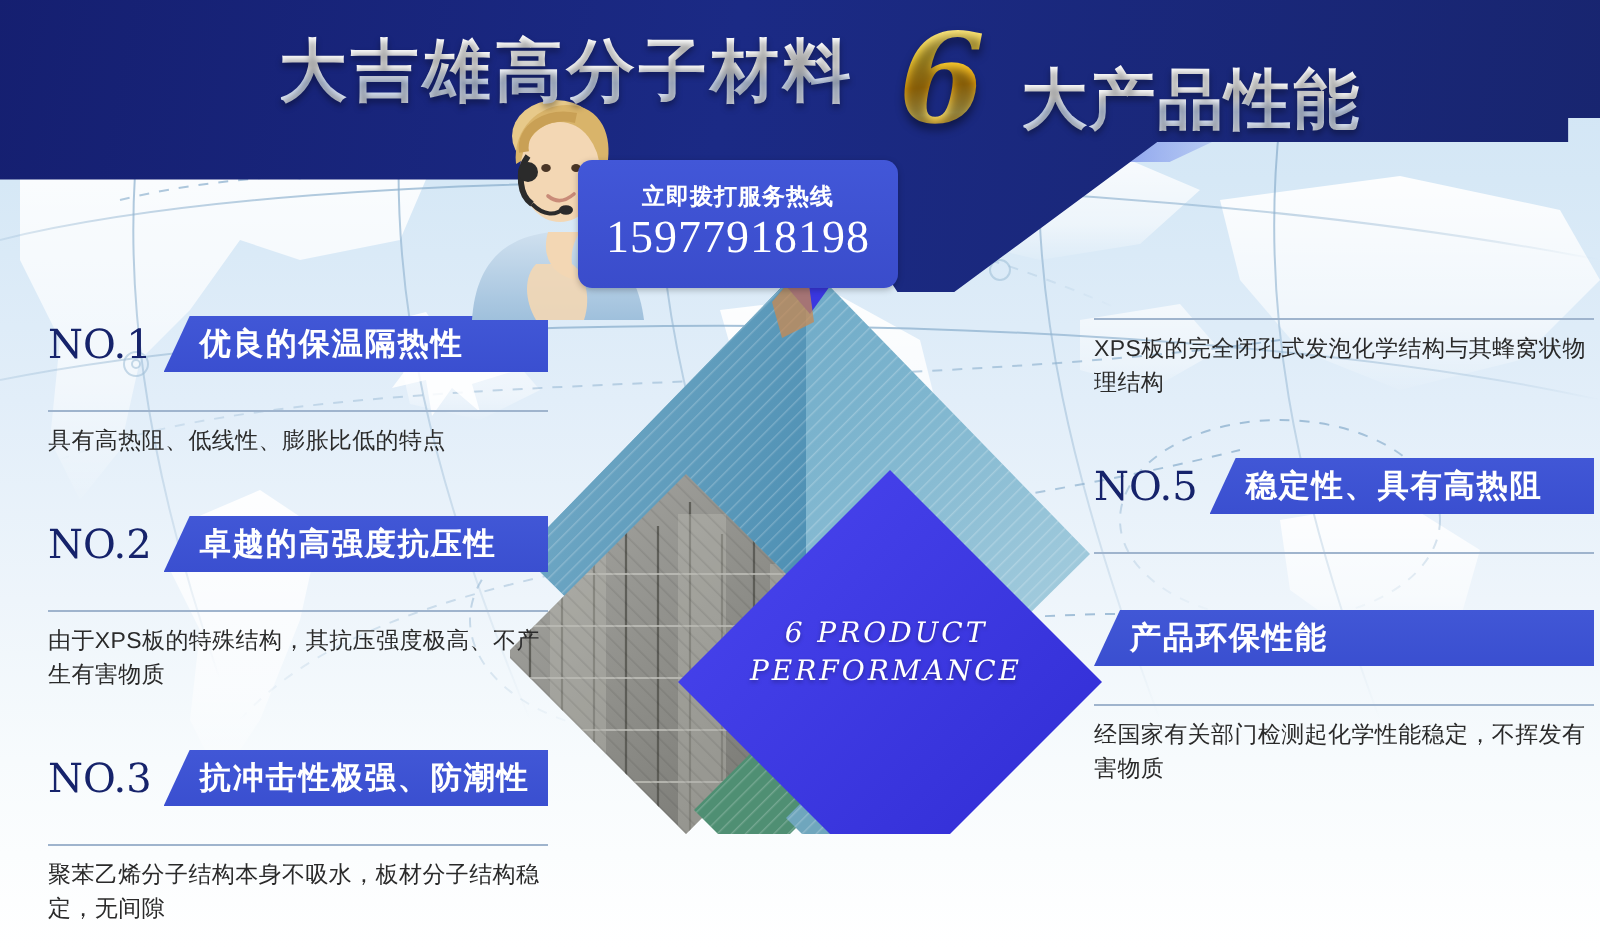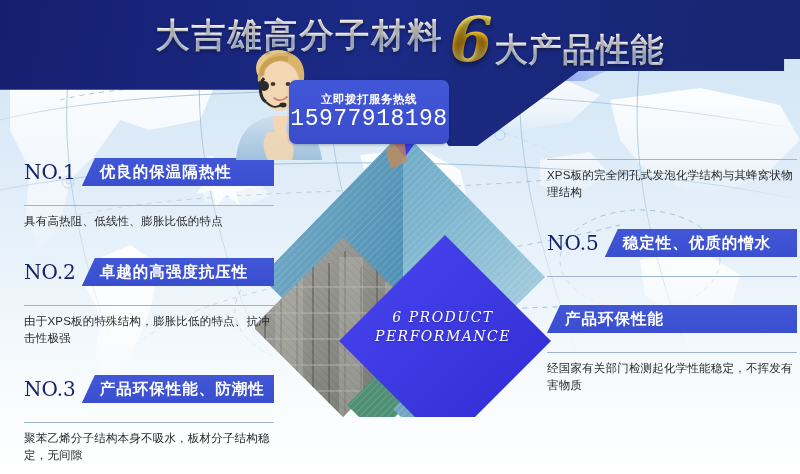--- a/index.html
+++ b/index.html
@@ -47,21 +47,21 @@
     width: 460px; height: 26px;
     background: linear-gradient(90deg, rgba(70,95,215,0) 0%, #4a63de 30%, #5b74e8 70%, rgba(90,115,230,0) 100%);
     z-index: 2;
     clip-path: polygon(6% 0%, 100% 0%, 88% 100%, 0% 100%);
   }
 
   .title-wrap {
     position: absolute; left: 0; top: 8px; width: 800px;
     text-align: center; z-index: 6;
     display: flex; align-items: center; justify-content: center;
-    gap: 0px; padding-left: 20px;
+    gap: 16px; padding-left: 20px;
   }
   .title-main {
     font-family: "DejaVu Serif", "Liberation Serif", serif;
     font-weight: bold;
     font-size: 34px;
     letter-spacing: 2px;
     background: linear-gradient(180deg, #ffffff 0%, #ffffff 45%, #c9d8f2 62%, #ffffff 100%);
     -webkit-background-clip: text; background-clip: text;
     -webkit-text-fill-color: transparent; color: #fff;
     text-shadow: 0 2px 3px rgba(0,0,0,0.35);
@@ -101,21 +101,21 @@
     z-index: 6;
     display: flex; flex-direction: column;
     align-items: center; justify-content: center;
     box-shadow: 0 1px 3px rgba(0,0,0,0.25);
   }
   .hotline-label {
     font-size: 11.5px; color: #ffffff; font-weight: bold;
     letter-spacing: 0.5px; line-height: 14px;
   }
   .hotline-number {
-    font-family: Liberation Mono, monospace;
+    font-family: Liberation Serif, serif;
     font-size: 23px; color: #ffffff; line-height: 26px;
     letter-spacing: 0.5px;
   }
 
   
   .features-left  { position: absolute; left: 24px;  top: 158px; width: 250px; z-index: 4; }
   .features-right { position: absolute; left: 547px; top: 158px; width: 250px; z-index: 4; }
 
   .feature { margin-bottom: 28px; }
   .feature-head { position: relative; height: 46px; display: flex; align-items: flex-start; }
@@ -376,48 +376,48 @@
     </div>
 
     <div class="feature">
       <div class="feature-head">
         <span class="feature-no">NO.2</span>
         <span class="feature-title">
           <span>卓越的高强度抗压性</span>
         </span>
       </div>
       <div class="feature-underline"></div>
-      <div class="feature-desc">由于XPS板的特殊结构，膨胀比低的特点、抗冲击性极强</div>
+      <div class="feature-desc">由于XPS板的特殊结构，其抗压强度极高、不产生有害物质</div>
     </div>
 
     <div class="feature">
       <div class="feature-head">
         <span class="feature-no">NO.3</span>
         <span class="feature-title">
-          <span>产品环保性能、防潮性</span>
+          <span>抗冲击性极强、防潮性</span>
         </span>
       </div>
       <div class="feature-underline"></div>
       <div class="feature-desc">聚苯乙烯分子结构本身不吸水，板材分子结构稳定，无间隙</div>
     </div>
 
   </div>
 
   <div class="features-right">
 
     <div class="feature">
       <div class="feature-underline"></div>
       <div class="feature-desc">XPS板的完全闭孔式发泡化学结构与其蜂窝状物理结构</div>
     </div>
 
     <div class="feature">
       <div class="feature-head">
         <span class="feature-no">NO.5</span>
         <span class="feature-title">
-          <span>稳定性、优质的憎水</span>
+          <span>稳定性、具有高热阻</span>
         </span>
       </div>
       <div class="feature-underline"></div>
     </div>
 
     <div class="feature">
       <div class="feature-head">
         <span class="feature-title">
           <span>产品环保性能</span>
         </span>

